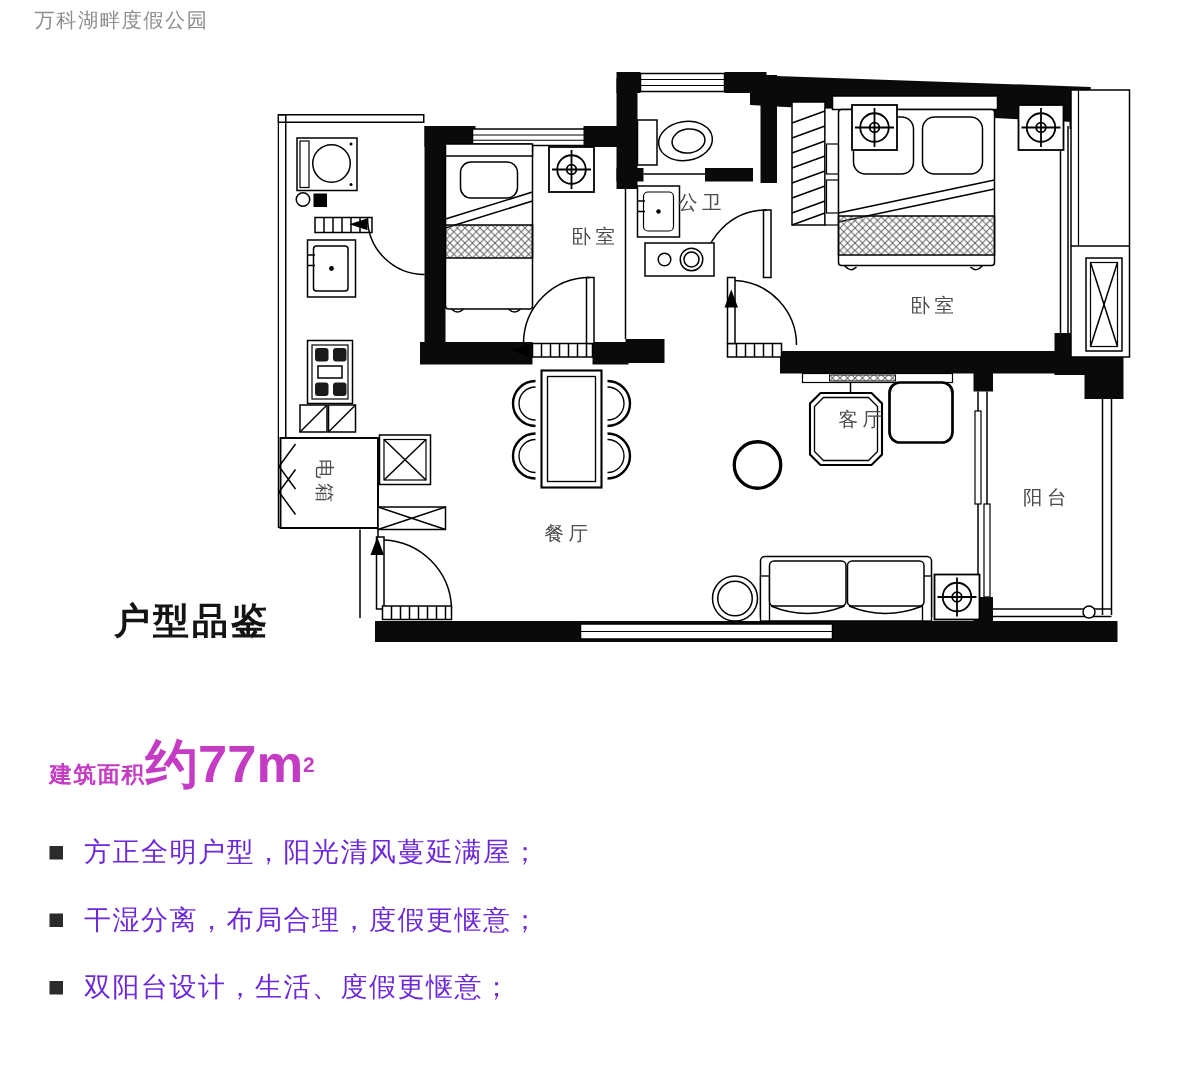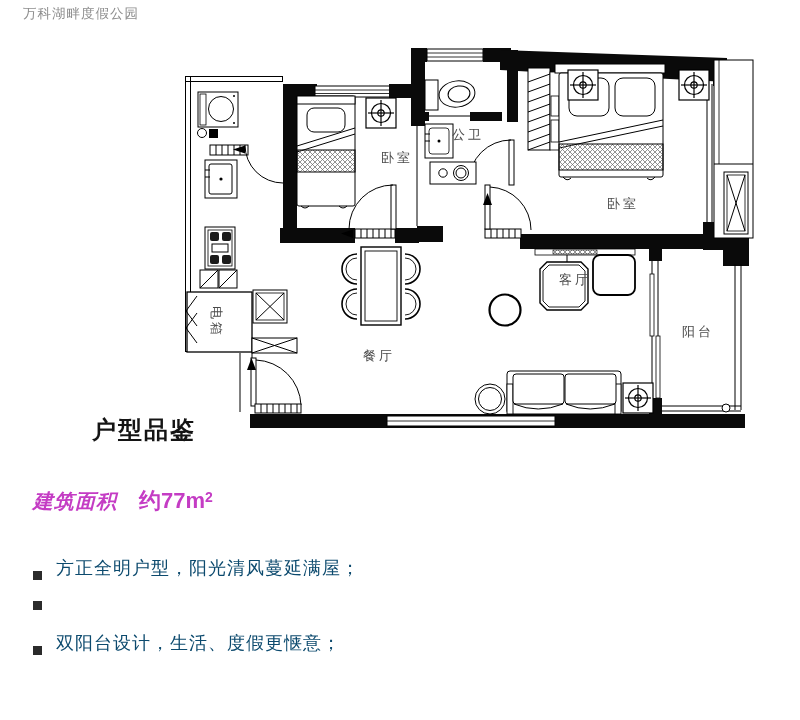--- a/index.html
+++ b/index.html
@@ -10,33 +10,33 @@
   .project-title {
     position:absolute; left:8px; top:5px;
     font-size:13.5px; color:#8d8d8d; letter-spacing:1px;margin-left:15px;
   }
   .floor-plan { position:absolute; left:185px; top:42px; width:580px; height:390px; }
   .plan-label {
     font-family:"DejaVu Serif", serif;
     font-size:13px; fill:#4a4a4a; letter-spacing:3px;
   }
   .section-title {
-    position:absolute; left:76px; top:398px; margin:16px;
+    position:absolute; left:76px; top:398px; margin:0;
     font-size:24px; font-weight:700; color:#141414; letter-spacing:2px;
   }
   .area-line { position:absolute; left:33px; top:486px; color:#c43cc4; }
-  .area-label { font-size:20px; font-weight:700; letter-spacing:1px;font-style:italic; }
-  .area-value { font-size:22px; font-weight:800; margin-left:22px; }
+  .area-label { font-size:15px; font-weight:700; letter-spacing:1px; }
+  .area-value { font-size:35px; font-weight:800; margin-left:0; }
   .area-sup { font-size:14px; font-weight:800; vertical-align:super; }
   .features {
     position:absolute; left:33px; top:556px; margin:0; padding:0; list-style:none;
   }
   .features li {
-    display:flex; align-items:flex-end; margin-bottom:21px;
-    font-size:18px; color:#0c4a6e; letter-spacing:1px;
+    display:flex; align-items:center; margin-bottom:21px;
+    font-size:18px; color:#6d28d9; letter-spacing:1px;
   }
   .bullet {
     width:9px; height:9px; background:#2b2b2b; margin-right:14px; flex:0 0 auto;
   }
   svg line, svg path, svg rect, svg circle, svg ellipse, svg polygon, svg polyline { vector-effect:none; }
 </style>
 </head>
 <body>
 
 <div class="page">
@@ -369,20 +369,21 @@
     <span class="area-label">建筑面积</span><span class="area-value">约77m</span><span class="area-sup">2</span>
   </div>
 
   <ul class="features">
     <li>
       <span class="bullet"></span>
       <span>方正全明户型，阳光清风蔓延满屋；</span>
     </li>
     <li>
       <span class="bullet"></span>
+      <span>干湿分离，布局合理，度假更惬意；</span>
     </li>
     <li>
       <span class="bullet"></span>
       <span>双阳台设计，生活、度假更惬意；</span>
     </li>
   </ul>
 
 </div>
 
 </body></html>

